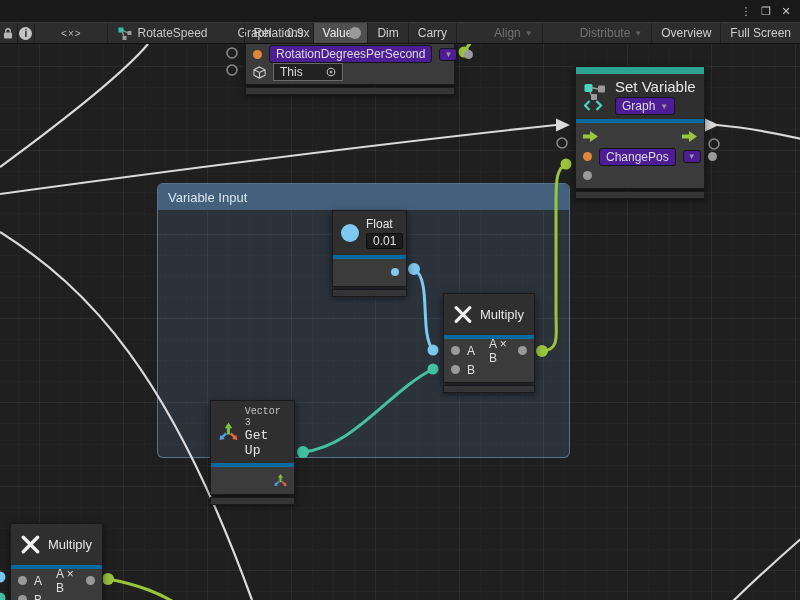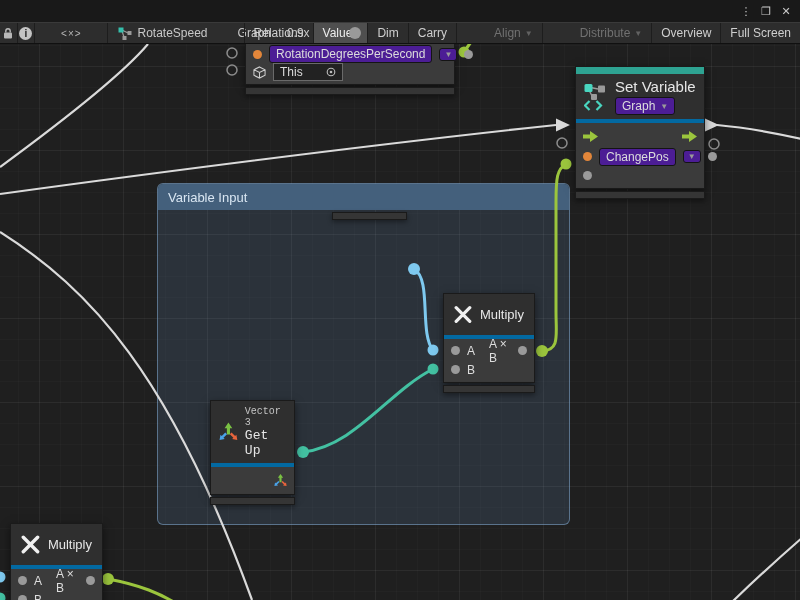--- a/index.html
+++ b/index.html
@@ -37,21 +37,21 @@
   .canvas { position:absolute; top:44px; left:0; width:800px; height:556px; overflow:hidden;
             background-color:#1f1f1f;
             background-image:
               linear-gradient(to right, rgba(255,255,255,0.045) 1px, transparent 1px),
               linear-gradient(to bottom, rgba(255,255,255,0.045) 1px, transparent 1px),
               linear-gradient(to right, rgba(255,255,255,0.018) 1px, transparent 1px),
               linear-gradient(to bottom, rgba(255,255,255,0.018) 1px, transparent 1px);
             background-size:84px 84px, 84px 84px, 21px 21px, 21px 21px;
             background-position:39px 22px; }
 
-  .group { position:absolute; left:157px; top:139px; width:413px; height:342px; z-index:1;
+  .group { position:absolute; left:157px; top:139px; width:413px; height:275px; z-index:1;
            background:rgba(100,140,185,0.18); border:1px solid rgba(130,170,210,0.55); border-radius:6px; }
   .group-header { height:26px; background:#44607c; border-radius:5px 5px 0 0; color:#d9e6f2;
                   font-size:13px; display:flex; align-items:center; padding:0 10px; }
 
   svg.wires { position:absolute; left:0; top:0; z-index:2; pointer-events:none; }
 
   .node { position:absolute; z-index:3; color:#dedede; }
   .node-main { background:#2f2f2f; border:1px solid #1a1a1a; box-shadow:0 3px 8px rgba(0,0,0,0.5); }
   .nbody { background:#3b3b3b; border-top:4px solid #0369a1; padding:2px 0 3px; }
   .nfooter { height:8px; background:#353535; border:1px solid #1a1a1a; margin-top:2px;
@@ -248,20 +248,35 @@
           </div>
           <div class="row">
             <span class="port"></span>
           </div>
         </div>
       </div>
       <div class="nfooter"></div>
     </div>
 
     <div class="node" style="left:332px; top:166px; width:75px;">
+      <div class="node-main">
+        <div class="nheader" style="padding:6px 8px; gap:7px;">
+          <span style="width:18px;height:18px;border-radius:50%;background:#7ec9ef;flex:none;"></span>
+          <div>
+            <div class="ntitle" style="font-size:12px;">Float</div>
+            <div class="valuebox" style="margin-top:2px;">0.01</div>
+          </div>
+        </div>
+        <div class="nbody">
+          <div class="row tall">
+            <span class="spacer"></span>
+            <span class="port blue-sm"></span>
+          </div>
+        </div>
+      </div>
       <div class="nfooter"></div>
     </div>
 
     <div class="node" style="left:443px; top:249px; width:92px;">
       <div class="node-main">
         <div class="nheader" style="padding:8px 10px;">
           <svg width="25" height="25" viewBox="0 0 25 25">
             <path d="M3 3 L22 22 M22 3 L3 22" stroke="#f0f0f0" stroke-width="4.5" stroke-linecap="round"></path>
           </svg>
           <span class="ntitle">Multiply</span>

